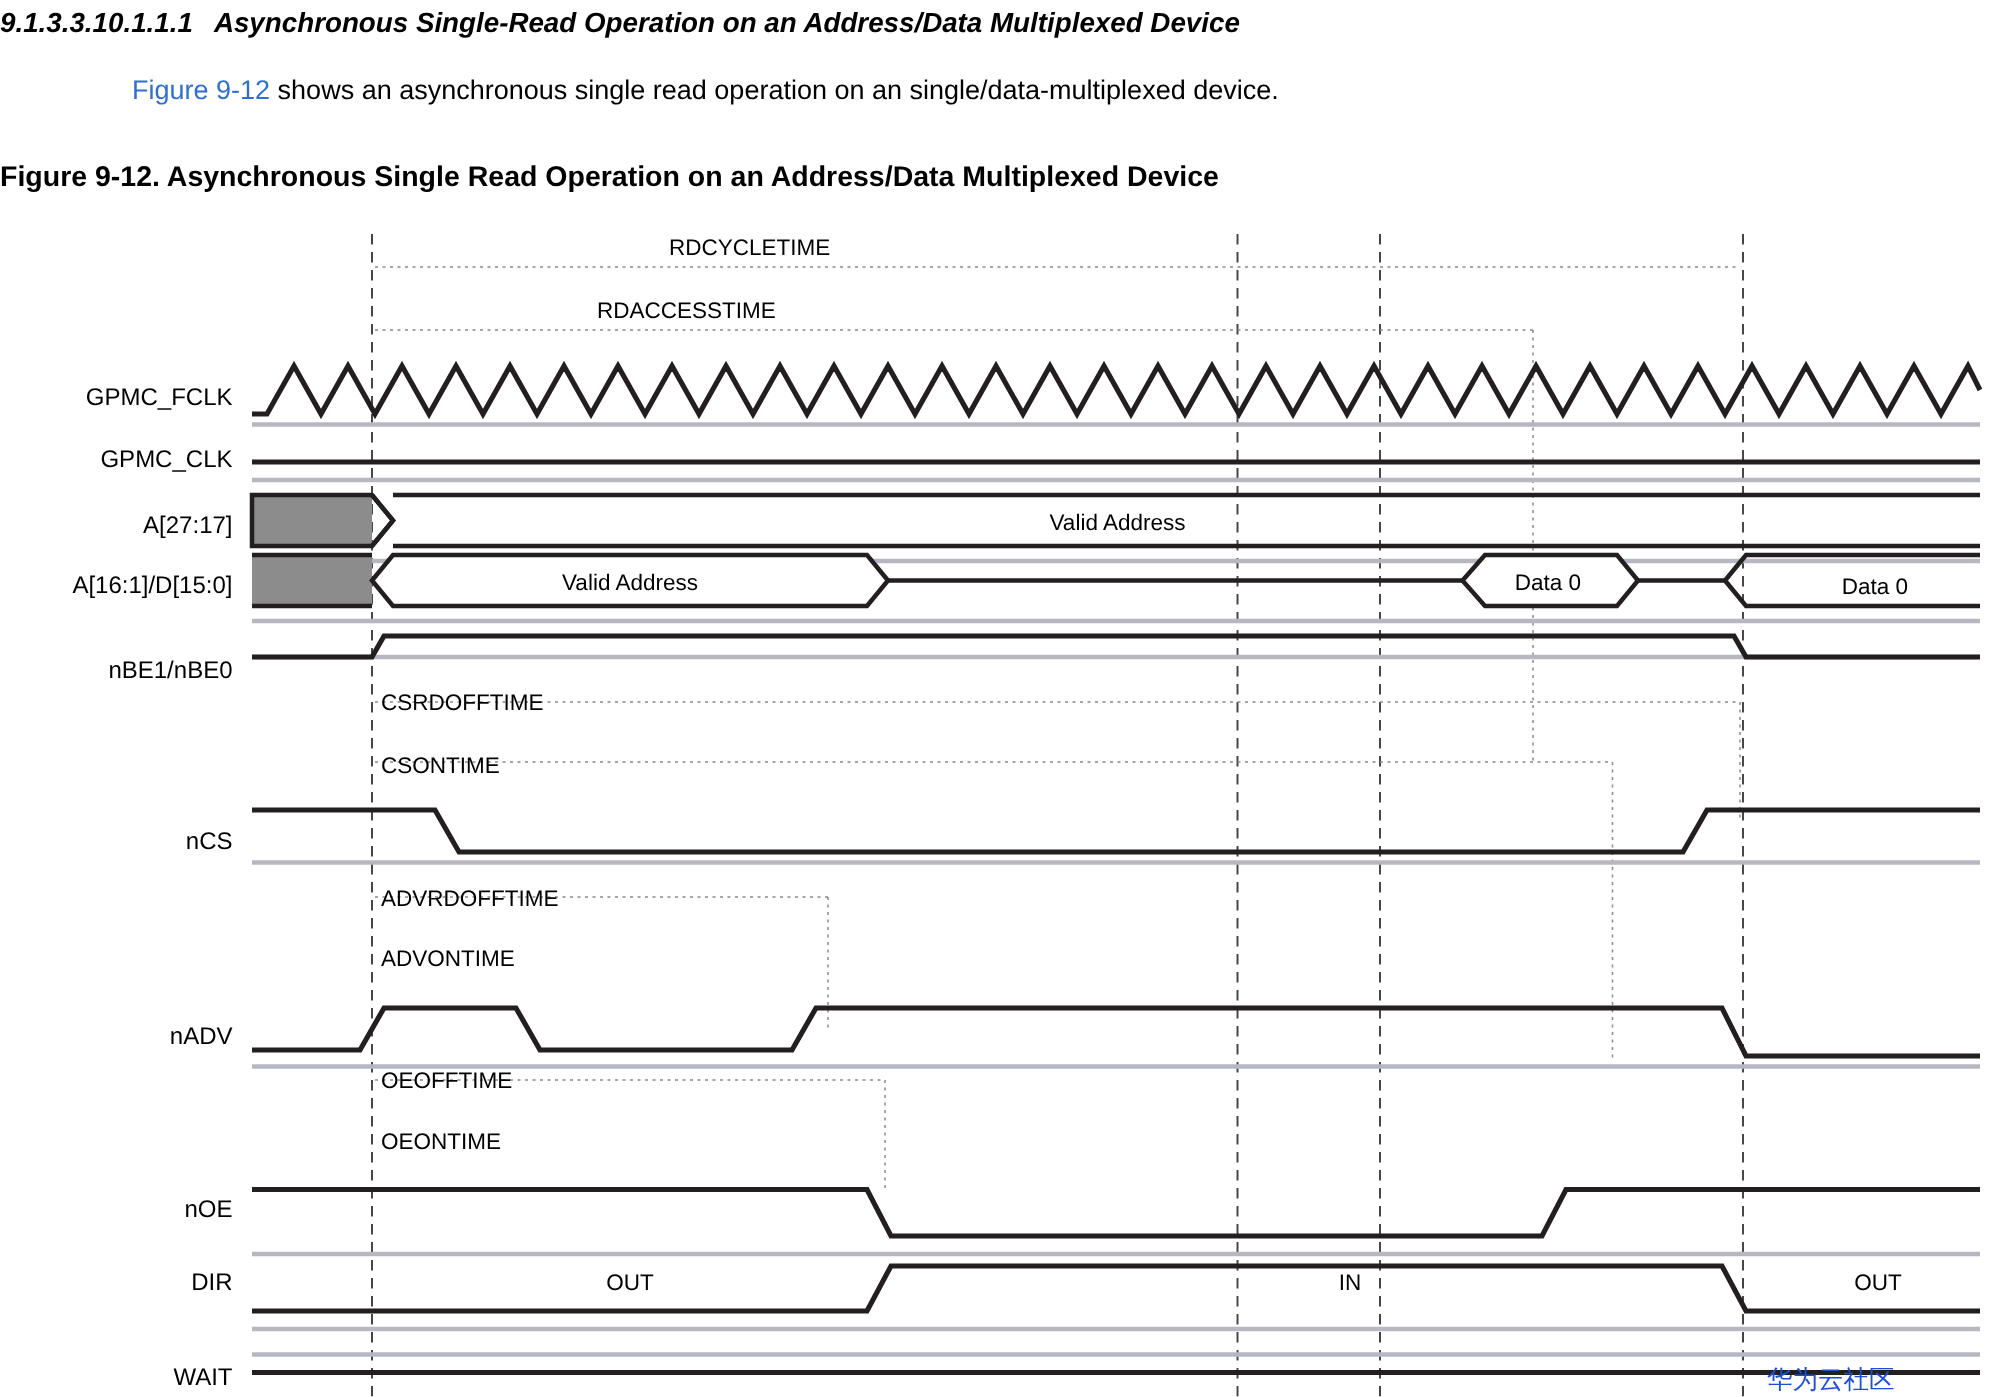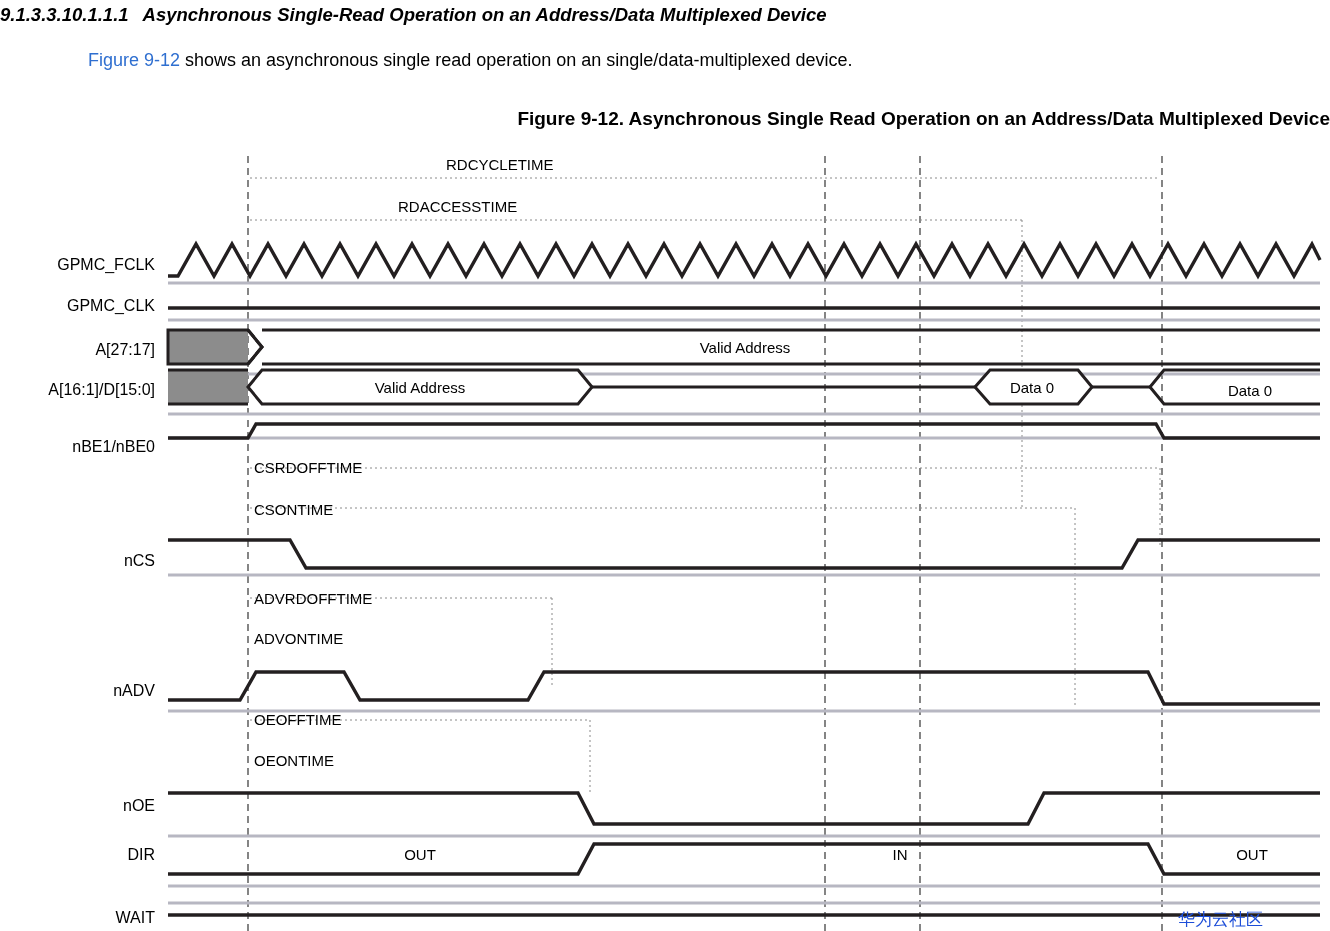--- a/index.html
+++ b/index.html
@@ -36,21 +36,21 @@
     white-space: nowrap;
   }
   .intro .link {
     color: #2f6fd0;
   }
   .fig-title {
     position: absolute;
     left: 0;
     top: 108px;
     width: 1330px;
-    text-align: right;
+    text-align: left;
     font-size: 19px;
     font-weight: bold;
     white-space: nowrap;
   }
   .diagram {
     position: absolute;
     left: 0;
     top: 148px;
     width: 1330px;
     height: 783px;

